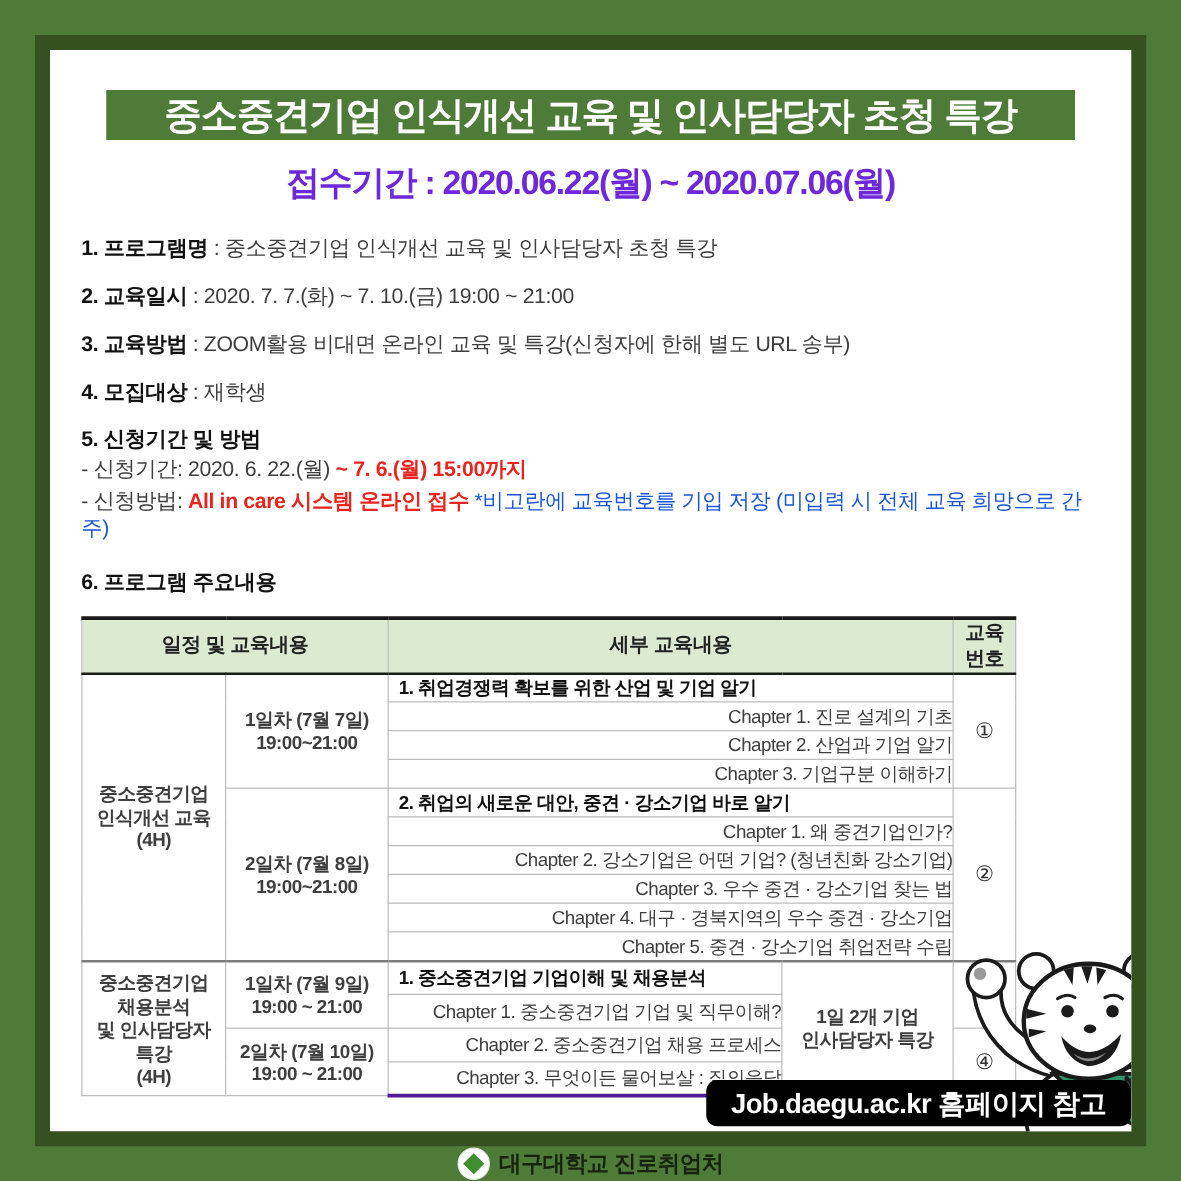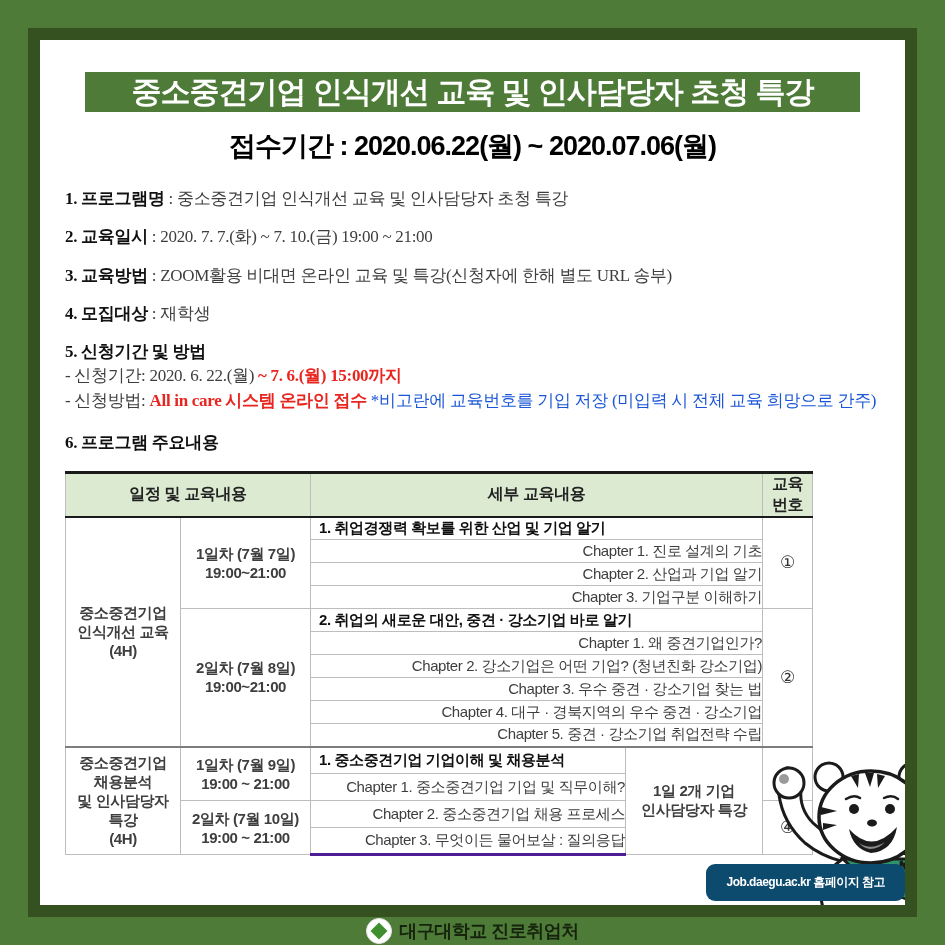--- a/index.html
+++ b/index.html
@@ -16,23 +16,23 @@
     overflow:hidden;
   }
   .banner {
     margin:32px auto 0; width:775px; height:40px;
     background:#4e7b37; color:#ffffff;
     display:flex; align-items:center; justify-content:center;
     font-size:30px; font-weight:900; letter-spacing:-1px;
   }
   .subtitle {
     margin-top:16px; text-align:center;
-    font-size:27px; font-weight:800; color:#000000; letter-spacing:-1px;
-  }
-  .info { margin:24px 0 0 25px; width:815px; font-size:17px; color:#3e3e3e; letter-spacing:-0.3px;font-family:Liberation Serif, serif; }
+    font-size:27px; font-weight:800; color:#6d28d9; letter-spacing:-1px;
+  }
+  .info { margin:24px 0 0 25px; width:815px; font-size:17px; color:#3e3e3e; letter-spacing:-0.3px; }
   .info .row { margin-bottom:17px; line-height:1.25; }
   .info .lbl { font-weight:800; color:#111111; }
   .sub { margin:3px 0 0 0; line-height:1.3; }
   .red { color:#e8251f; font-weight:700; }
   .blue { color:#1a56d6; }
   .h6 { margin-top:20px; }
 
   table.prog {
     margin:10px 0 0 25px;
     border-collapse:collapse; table-layout:fixed;
@@ -49,23 +49,23 @@
   td.content { padding-left:8px; text-align:right; }
   td.btitle { padding-left:8px; font-weight:800; color:#101010; font-size:15px; }
   td.num { text-align:center; font-size:17px; color:#333; }
   .pre { white-space:pre-line;font-weight:bold; }
   tr.sep td { border-top:2px solid #7d7d7d; }
   tr.last td { border-bottom:3px solid #4c1d95; }
 
   .badge {
     position:absolute; right:0; bottom:4px; z-index:6;
     height:37px; padding:0 20px;
-    background:#0c4a6e; border-radius:9px;
+    background:#000000; border-radius:9px;
     display:flex; align-items:center; justify-content:flex-end;
-    color:#ffffff; font-weight:800; font-size:12px; letter-spacing:-0.5px;
+    color:#ffffff; font-weight:800; font-size:22px; letter-spacing:-0.5px;
   }
   .tiger { position:absolute; right:-46px; bottom:-6px; z-index:5; }
 
   .footer {
     position:absolute; left:0; bottom:0; width:945px; height:28px;
     display:flex; align-items:center; justify-content:center; gap:7px;
     color:#16240e; font-weight:800; font-size:18px; letter-spacing:-0.5px;border-radius:10px;
   }
   .emblem {
     width:26px; height:26px; border-radius:50%; background:#ffffff;

